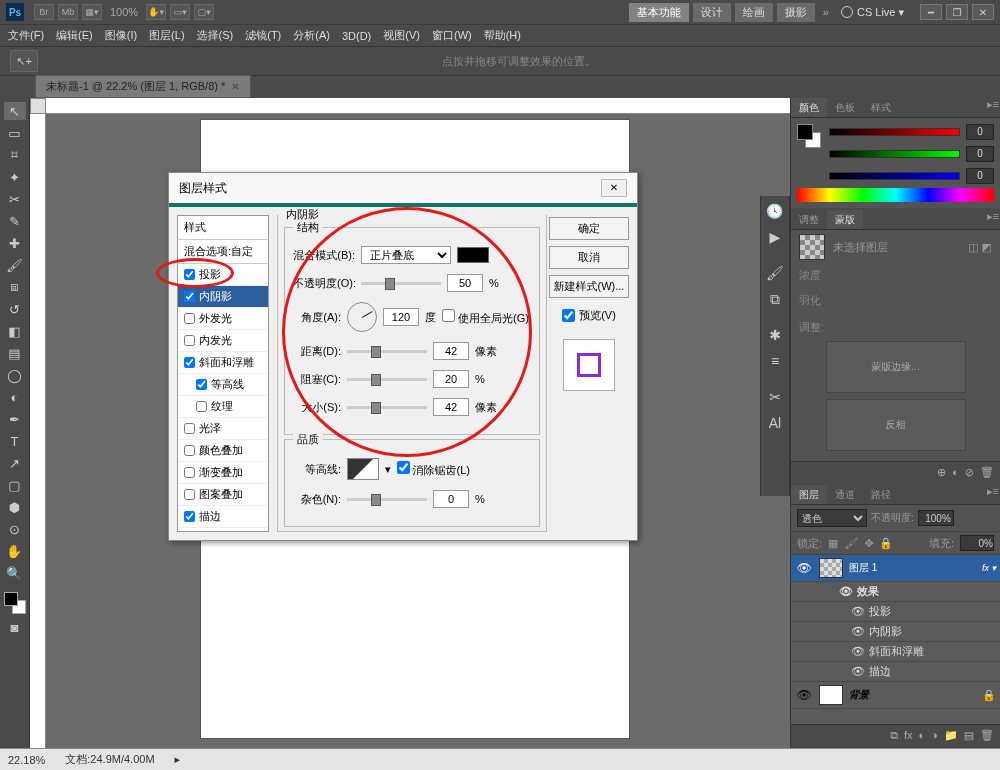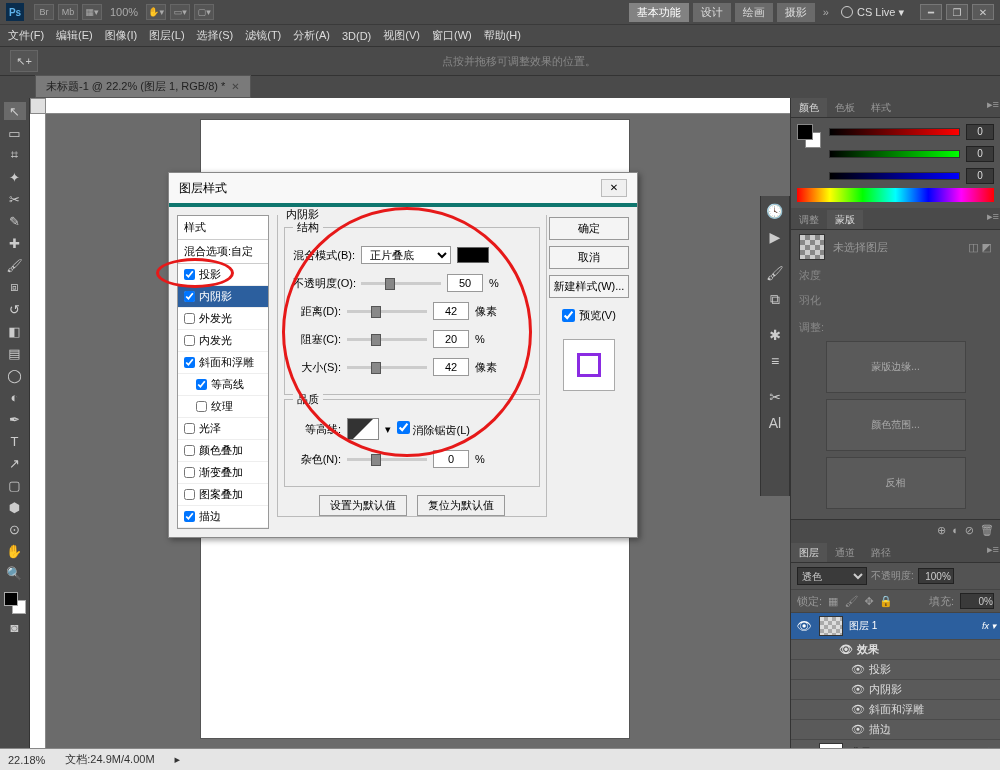--- a/index.html
+++ b/index.html
@@ -282,21 +282,20 @@
       <div class="panel-body">
         <div class="adjust-thumb">
           <div class="checker"></div>
           <span>未选择图层</span>
           <span style="margin-left:auto">◫ ◩</span>
         </div>
         <div style="margin-top:8px;color:#888">浓度</div>
         <div style="margin-top:10px;color:#888">羽化</div>
         <div style="margin-top:12px;color:#888">调整:</div>
         <span class="adj-btn">蒙版边缘...</span>
-        <span class="adj-btn">颜色范围...</span>
         <span class="adj-btn">反相</span>
       </div>
       <div class="panel-footer">
           <span>⊕</span>
           <span>◐</span>
           <span>⊘</span>
           <span>🗑</span>
         </div>
     </div>
 
@@ -444,20 +443,27 @@
             <select style="width:90px"><option>正片叠底</option></select>
             <div class="color-swatch-black"></div>
           </div>
           <div class="ctrl-row">
             <label class="nowrap">不透明度(O):</label>
             <div class="slider-mini"></div>
             <input type="text" class="num" value="50" style="">
             <span>%</span>
           </div>
           <div class="ctrl-row">
+            <label class="short nowrap">角度(A):</label>
+            <div class="angle-dial"></div>
+            <input type="text" class="num" value="120" style="">
+            <span>度</span>
+            <label style="width:auto" class="nowrap"><input type="checkbox" style=""> <span>使用全局光(G)</span></label>
+          </div>
+          <div class="ctrl-row">
             <label class="short nowrap">距离(D):</label>
             <div class="slider-mini"></div>
             <input type="text" class="num" value="42" style="">
             <span>像素</span>
           </div>
           <div class="ctrl-row">
             <label class="short nowrap">阻塞(C):</label>
             <div class="slider-mini"></div>
             <input type="text" class="num" value="20" style="">
             <span>%</span>
@@ -476,24 +482,20 @@
             <div class="contour-swatch"></div>
               <span>▾</span>
             <label style="width:auto" class="nowrap"><input type="checkbox" checked="" style=""> <span>消除锯齿(L)</span></label>
           </div>
           <div class="ctrl-row">
             <label class="short nowrap">杂色(N):</label>
             <div class="slider-mini"></div>
             <input type="text" class="num" value="0" style="">
             <span>%</span>
           </div>
-        </div>
-        <div class="dlg-btns">
-          <button>设置为默认值</button>
-          <button>复位为默认值</button>
         </div>
       </div>
     </div>
     <div class="style-right">
       <button>确定</button>
       <button>取消</button>
       <button>新建样式(W)...</button>
       <label class="preview-check">
           <input type="checkbox" checked="" style=""> 
           <span>预览(V)</span>

